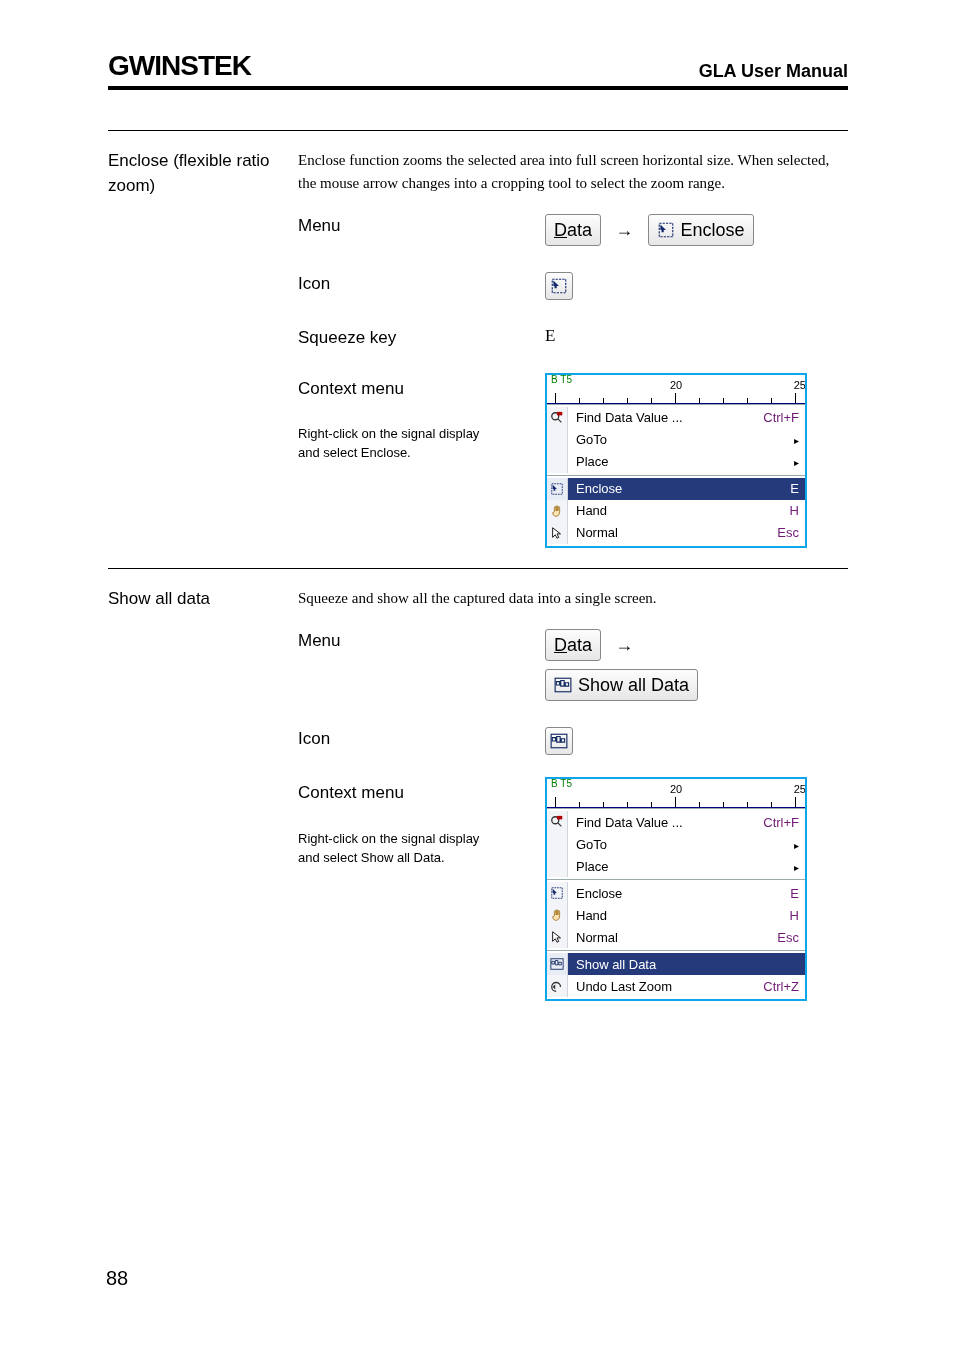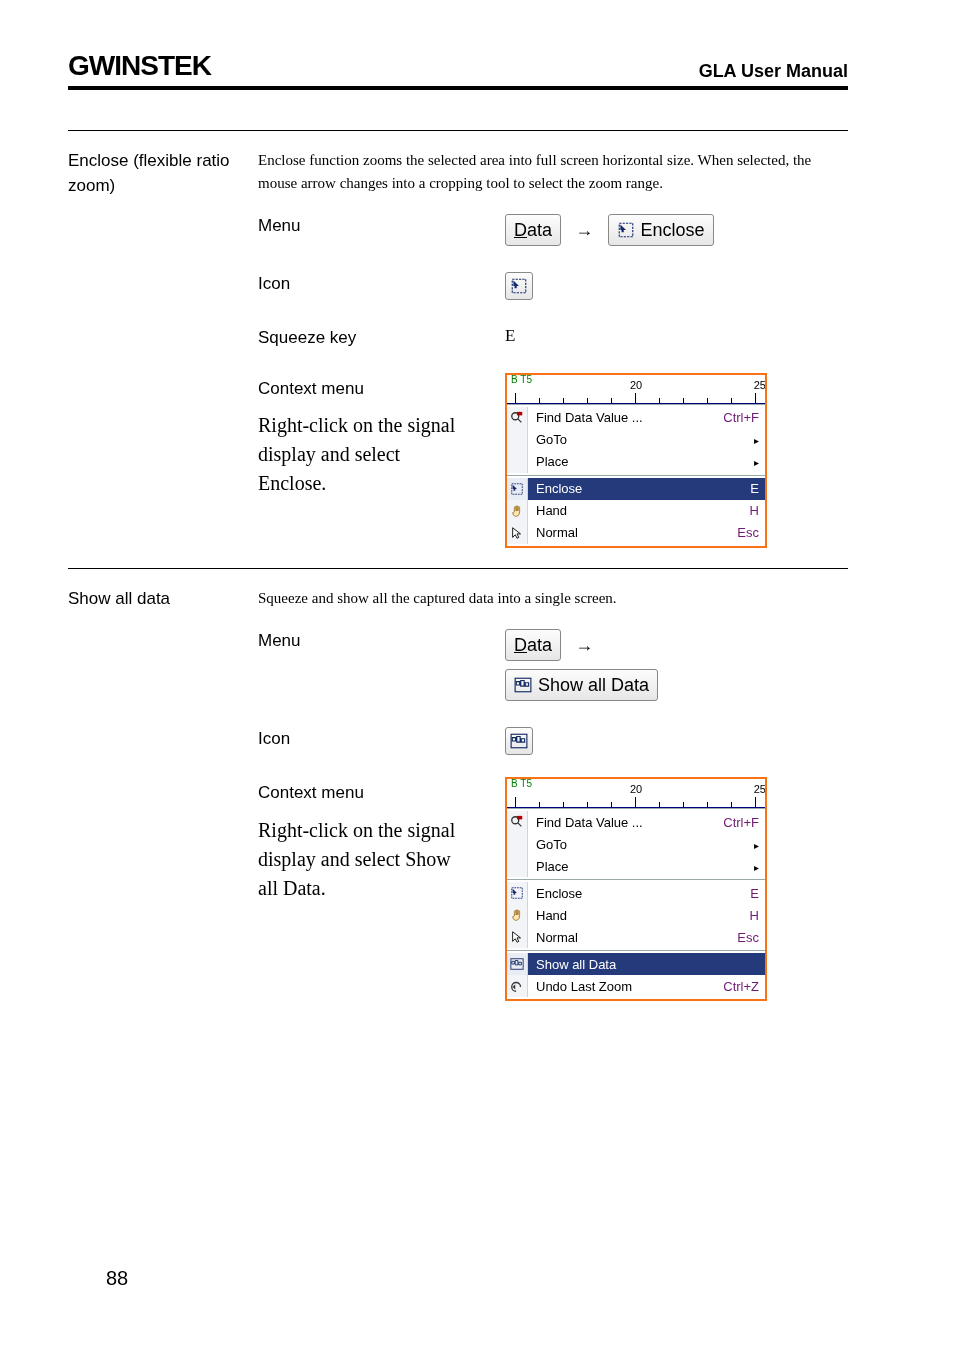--- a/index.html
+++ b/index.html
@@ -7,21 +7,21 @@
     padding: 0;
     background: #fff;
     font-family: "Times New Roman", Georgia, serif;
     color: #000;
     width: 954px;
     height: 1350px;
     box-sizing: border-box;
     position: relative;
   }
   .page {
-    padding: 50px 106px 0 68px;
+    padding: 50px 106px 0 108px;
   }
   .header {
     display: flex;
     justify-content: space-between;
     align-items: flex-end;
     border-bottom: 4px solid #000;
     padding-bottom: 4px;
     margin-bottom: 40px;
   }
   .logo {
@@ -71,24 +71,24 @@
     flex: 0 0 200px;
     font-family: "Trebuchet MS", Arial, sans-serif;
     font-size: 17px;
     line-height: 1.45;
   }
   .row .value {
     flex: 1;
     font-size: 17px;
   }
   .row .sublabel {
-    font-family: Liberation Serif, serif;
-    font-size: 20px;
+    font-family: Liberation Sans, sans-serif;
+    font-size: 13px;
     line-height: 1.45;
-    margin-top: 10px;
+    margin-top: 24px;
   }
   
   .ui-btn {
     display: inline-flex;
     align-items: center;
     height: 30px;
     border: 1px solid #888;
     background: linear-gradient(#fdfdfd, #e6e6e6);
     border-radius: 3px;
     padding: 0 8px;
@@ -116,21 +116,21 @@
     align-items: center;
     justify-content: center;
     width: 26px;
     height: 26px;
     border: 1px solid #888;
     background: linear-gradient(#fdfdfd, #e6e6e6);
     border-radius: 3px;
   }
   
   .ctx {
-    border: 2px solid #f97316;
+    border: 2px solid #0ea5e9;
     width: 258px;
     font-family: Tahoma, Arial, sans-serif;
     font-size: 13px;
     background: #fff;
     margin-top: -4px;
   }
   .ctx .ruler {
     height: 28px;
     background: #fff;
     position: relative;

